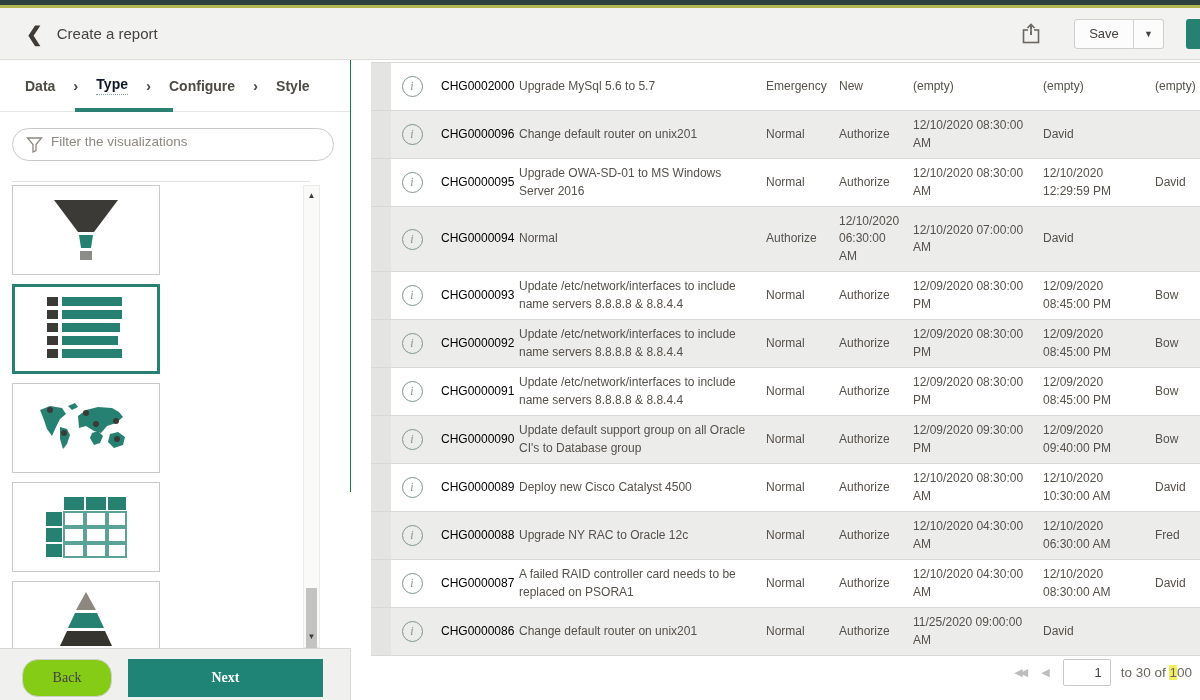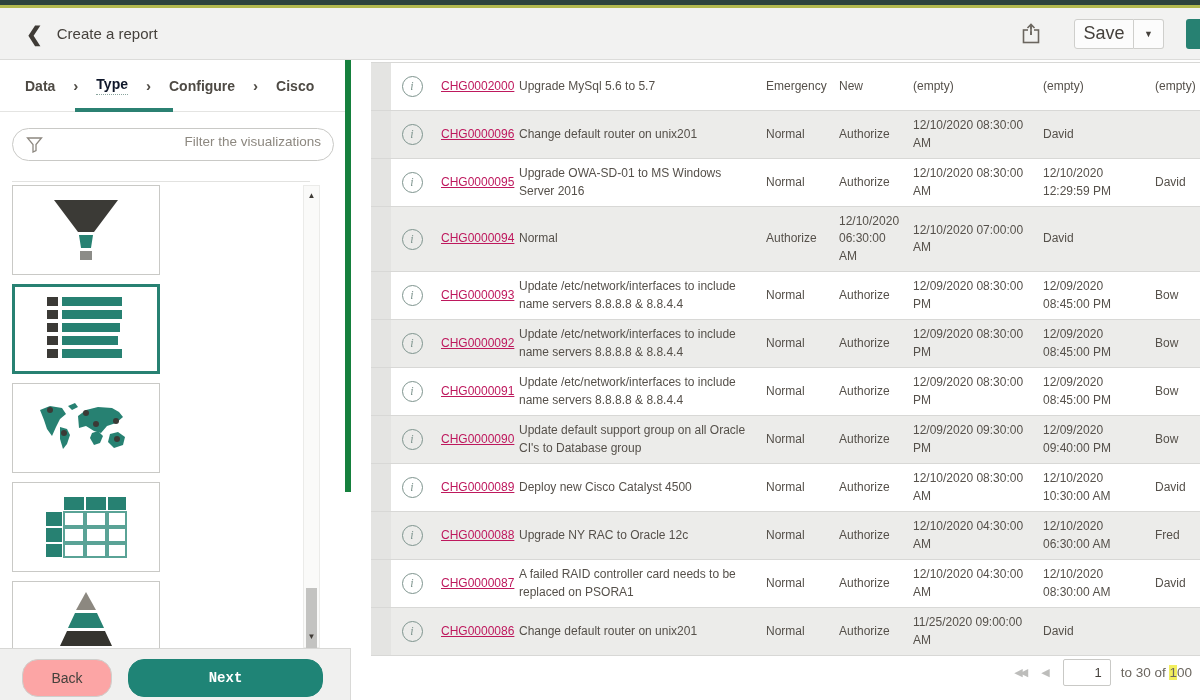--- a/index.html
+++ b/index.html
@@ -7,61 +7,61 @@
   body { font-family:"Liberation Sans", sans-serif; background:#fff; position:relative; color:#534e47; }
 
   
   .brand-strip { position:absolute; top:0; left:0; width:1200px; height:8px; background:#2d423c; border-bottom:3px solid #b2b84e; }
   .top-bar { position:absolute; top:8px; left:0; width:1200px; height:52px; background:#f2f2f1; border-bottom:1px solid #dcdcda; display:flex; align-items:center; }
   .back-chevron { font-size:20px; font-weight:bold; color:#3f3b36; margin-left:26px; cursor:pointer; }
   .page-title { font-size:15px; color:#45413c; margin-left:14px; }
   .top-actions { margin-left:auto; display:flex; align-items:center; }
   .share-btn { width:26px; height:26px; margin-right:30px; cursor:pointer; display:flex; align-items:center; justify-content:center; }
   .save-group { display:flex; margin-right:22px; }
-  .btn-save { width:60px; height:30px; background:#fcfcfc; border:1px solid #cfcfcc; border-radius:3px 0 0 3px; font-size:18px; color:#45413c; cursor:pointer; font-family:inherit; }
+  .btn-save { width:60px; height:30px; background:#fcfcfc; border:1px solid #cfcfcc; border-radius:3px 0 0 3px; font-size:13px; color:#45413c; cursor:pointer; font-family:inherit; }
   .btn-save-caret { width:30px; height:30px; background:#fcfcfc; border:1px solid #cfcfcc; border-left:none; border-radius:0 3px 3px 0; font-size:9px; color:#45413c; cursor:pointer; }
   .btn-partial-accent { width:14px; height:30px; background:#278172; border-radius:3px 0 0 3px; cursor:pointer; }
 
   
-  .side-panel { position:absolute; top:60px; left:0; width:351px; height:432px; background:#fff; border-right:6px solid #15803d; }
+  .side-panel { position:absolute; top:60px; left:0; width:351px; height:432px; background:#fff; border-right:1px solid #15803d; }
   .wizard-steps { height:52px; display:flex; align-items:center; padding-left:25px; border-bottom:1px solid #e4e4e2; position:relative; }
   .step { font-size:14px; font-weight:bold; color:#4e4a44; cursor:pointer; }
   .step-sep { font-size:15px; font-weight:bold; color:#4e4a44; margin:0 18px; }
   .step.active { color:#0f172a; border-bottom:1px dotted #8aa59e; padding-bottom:2px; }
   .active-step-bar { position:absolute; bottom:-1px; left:75px; width:98px; height:4px; background:#2b8172; }
   .filter-wrap { margin:16px 14px 0 12px; position:relative; }
-  .filter-input { width:322px; height:33px; border:1px solid #c9c9c6; border-radius:17px; padding:0 12px 6px 38px; font-size:13.5px; color:#55504a; font-family:inherit; background:#fff;text-align:right; }
+  .filter-input { width:322px; height:33px; border:1px solid #c9c9c6; border-radius:17px; padding:0 12px 6px 38px; font-size:13.5px; color:#55504a; font-family:inherit; background:#fff; }
   .filter-input::placeholder { color:#8d8880; }
   .filter-icon { position:absolute; left:14px; top:8px; }
   .viz-scroll-line { position:absolute; top:121px; left:12px; width:298px; height:1px; background:#e2e2e0; }
   .viz-list { position:absolute; top:125px; left:12px; width:300px; height:463px; overflow:hidden; }
   .viz-card { width:148px; height:90px; border:1px solid #c9c9c6; background:#fff; margin-bottom:9px; display:flex; align-items:center; justify-content:center; cursor:pointer; }
   .viz-card.selected { border:3px solid #278172; }
   
   .scrollbar { position:absolute; top:125px; left:303px; width:17px; height:463px; background:#fafaf9; border:1px solid #ebebe9; }
   .sb-arrow { position:absolute; left:0; width:15px; height:16px; font-size:8px; color:#3f3b36; text-align:center; line-height:16px; cursor:pointer; }
   .sb-up { top:2px; } .sb-down { bottom:2px; }
   .sb-thumb { position:absolute; left:2px; top:402px; width:11px; height:62px; background:#c3c3c1; cursor:pointer; }
 
   
   .panel-footer { position:absolute; top:648px; left:0; width:351px; height:52px; background:#f0f0ef; border-top:1px solid #d7d7d5; border-right:1px solid #d9d9d7; }
-  .btn-back { position:absolute; left:22px; top:10px; width:90px; height:38px; background:#fca5a5; border:1px solid #cfcfcc; border-radius:16px; font-size:14px; color:#45413c; cursor:pointer; font-family:Liberation Sans, sans-serif; }
-  .btn-next { position:absolute; left:128px; top:10px; width:195px; height:38px; background:#1f8476; border:1px solid #1f8476; border-radius:16px; font-size:14px; font-weight:bold; color:#fff; cursor:pointer; font-family:Liberation Mono, monospace; }
+  .btn-back { position:absolute; left:22px; top:10px; width:90px; height:38px; background:#84cc16; border:1px solid #cfcfcc; border-radius:16px; font-size:14px; color:#45413c; cursor:pointer; font-family:Liberation Serif, serif; }
+  .btn-next { position:absolute; left:128px; top:10px; width:195px; height:38px; background:#1f8476; border:1px solid #1f8476; border-radius:0; font-size:14px; font-weight:bold; color:#fff; cursor:pointer; font-family:Liberation Serif, serif; }
 
   
   .table-area { position:absolute; top:60px; left:352px; width:848px; height:640px; background:#fff; overflow:hidden; }
   .record-table { position:absolute; top:2px; left:19px; width:920px; }
   .record-row { display:grid; grid-template-columns:20px 42px 86px 247px 73px 74px 130px 112px 116px; border-top:1px solid #d8d8d6; min-height:48px; align-items:center; font-size:12px; color:#55504a; }
   .record-row:last-child { border-bottom:1px solid #d8d8d6; }
   .record-row.even { background:#fff; }
   .record-row.odd { background:#ececea; }
   .cell-strip { background:#e4e4e2; height:100%; }
   .cell-icon { display:flex; justify-content:center; }
   .info-icon { width:21px; height:21px; border:1.5px solid #7e948e; border-radius:50%; color:#7e948e; font-size:12px; font-style:italic; font-family:"Liberation Serif", serif; display:flex; align-items:center; justify-content:center; cursor:pointer; }
-  .cell-number a, .cell-assigned a { color:#be185d; text-decoration:underline; cursor:pointer; }
+  .cell-number a, .cell-assigned a { color:#000000; cursor:pointer; }
   .cell { padding:6px 10px 6px 0; line-height:1.45; }
   .cell-number { padding-left:8px; }
   .cell-assigned.plain { text-decoration:none; }
 
   
   .pagination { position:absolute; top:652px; left:352px; width:848px; height:40px; display:flex; align-items:center; justify-content:flex-end; padding-right:8px; }
   .pg-icon { color:#bdbdbb; font-size:11px; letter-spacing:-3px; margin-right:16px; cursor:pointer; }
   .pg-input { width:48px; height:27px; border:1px solid #c9c9c6; border-radius:2px; text-align:right; padding-right:8px; font-size:13px; color:#45413c; font-family:inherit; margin-right:10px; }
   .pg-range { font-size:13.5px; color:#6b665f; white-space:nowrap; }
   .hl { background:#f2ee5e; }
@@ -94,21 +94,21 @@
 </div>
 
 <div class="side-panel">
   <div class="wizard-steps">
     <span class="step">Data</span>
     <span class="step-sep">›</span>
     <span class="step active">Type</span>
     <span class="step-sep">›</span>
     <span class="step">Configure</span>
     <span class="step-sep">›</span>
-    <span class="step">Cisco</span>
+    <span class="step">Style</span>
     <span class="active-step-bar"></span>
   </div>
 
   <div class="filter-wrap">
     <span class="filter-icon">
       <svg width="17" height="17" viewBox="0 0 17 17">
         <path d="M1.5 2 h14 l-5.5 6.5 v6 l-3 1.5 v-7.5 z" fill="none" stroke="#8d8880" stroke-width="1.3"></path>
       </svg>
     </span>
     <input class="filter-input" type="text" placeholder="Filter the visualizations" style="">

